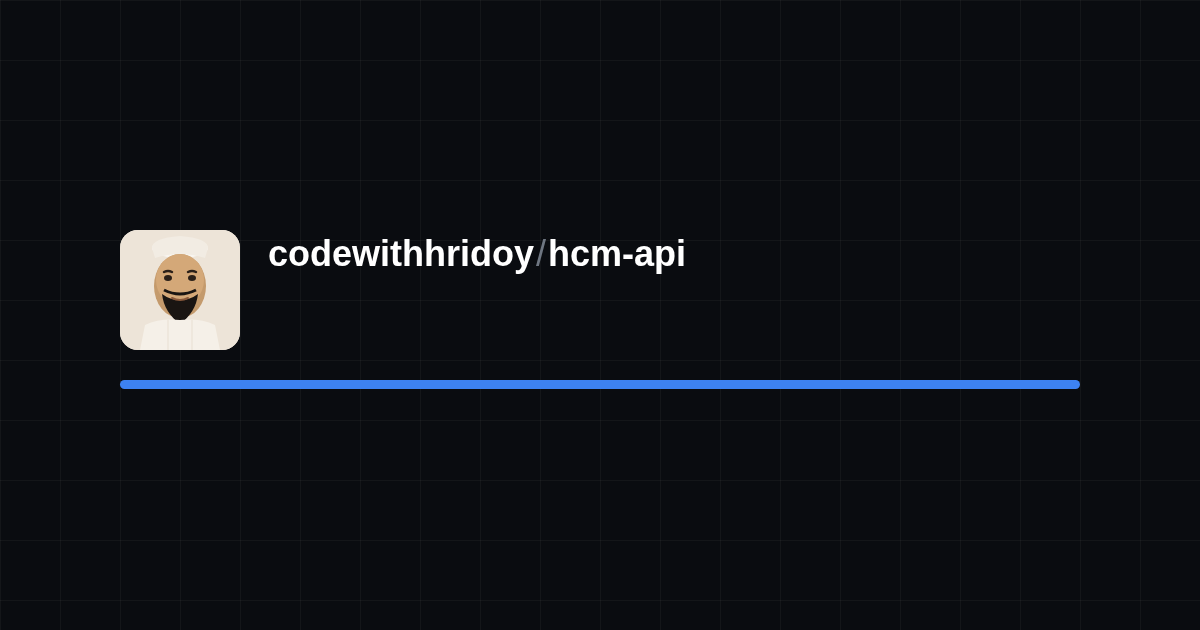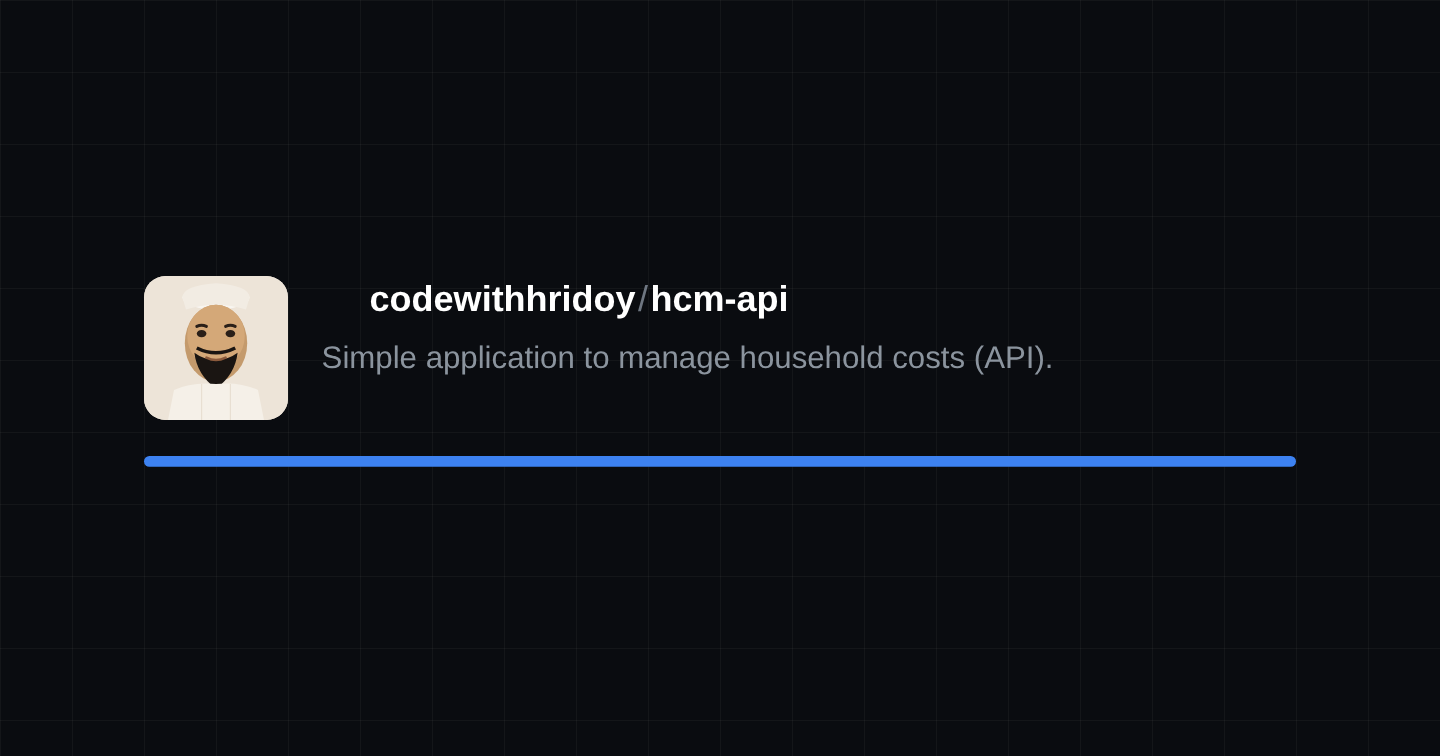--- a/index.html
+++ b/index.html
@@ -47,25 +47,24 @@
       width: 100%;
       height: 100%;
     }
     .card-text {
       display: flex;
       flex-direction: column;
       gap: 12px;
       padding-top: 2px;
     }
     .title-row {
-      font-size: 30px;
+      font-size: 36px;
       font-weight: 700;
       line-height: 1.2;
       color: #ffffff;
-      margin-left: 40px;
     }
     .owner {
       color: #ffffff;
     }
     .separator {
       color: #6e7681;
       font-weight: 400;
       margin: 0 2px;
     }
     .repo {
@@ -110,18 +109,17 @@
         <path d="M 44 60 Q 52 64 60 64 Q 68 64 76 60" stroke="#1a1512" stroke-width="3" fill="none"></path>
         <path d="M 52 68 Q 60 72 68 68" stroke="#8b5a3c" stroke-width="2" fill="none" stroke-linecap="round"></path>
         <path d="M 20 120 L 25 95 Q 40 88 60 90 Q 80 88 95 95 L 100 120 Z" fill="#f5f0e8"></path>
         <path d="M 48 90 L 48 120 M 72 90 L 72 120" stroke="#e8dfd2" stroke-width="1"></path>
       </svg>
     </div>
     <div class="card-text">
       <div class="title-row">
         <span class="owner">codewithhridoy</span><span class="separator">/</span><span class="repo">hcm-api</span>
       </div>
-      <div class="description">Simple application to manage household costs (API).</div>
     </div>
   </div>
 </div>
 
 <div class="accent-bar"></div>
 
 </body></html>

